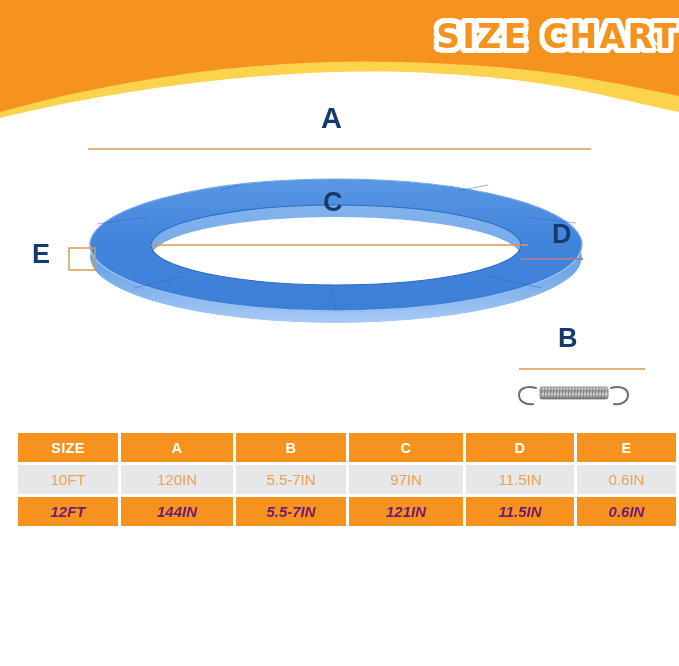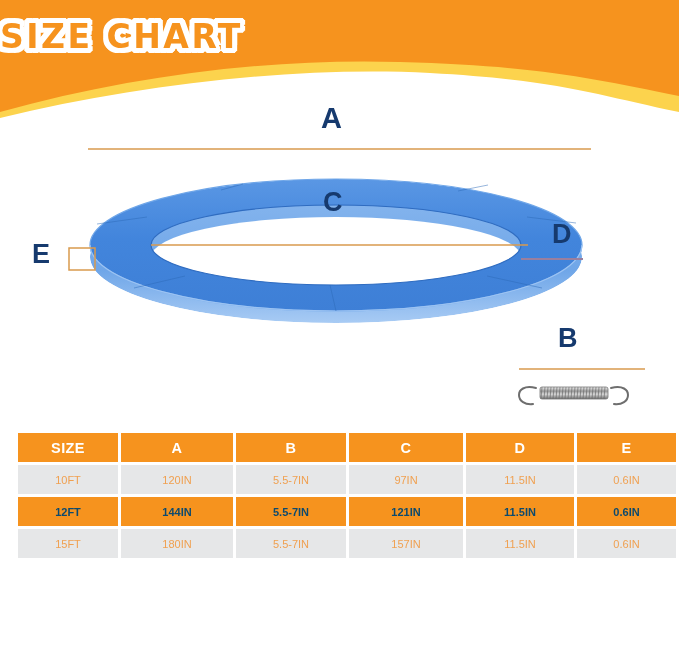--- a/index.html
+++ b/index.html
@@ -27,21 +27,21 @@
     overflow: hidden;
   }
   #header-svg {
     position: absolute;
     left: 0; top: 0;
   }
   #title-wrap {
     position: absolute;
     left: 0; top: 17px;
     width: 679px;
-    text-align: left;
+    text-align: right;
     z-index: 4;
     pointer-events: none;
   }
   #chart-title {
     display: inline-block;
     font-family: "DejaVu Sans", sans-serif;
     font-size: 33px;
     font-weight: bold;
     letter-spacing: 2.5px;
     color: #F6931E;
@@ -88,39 +88,40 @@
     width: 649px;
     border-collapse: separate;
     border-spacing: 3px 3px;
     table-layout: fixed;
   }
   #size-table td, #size-table th {
     height: 29px;
     text-align: center;
     vertical-align: middle;
     font-family: "Liberation Sans", sans-serif;
-    font-size: 11px;
+    font-size: 15px;
     padding: 0;
   }
   #size-table th {
     background: #F6931E;
     color: #ffffff;
     font-weight: bold;
     font-size: 14.5px;
     letter-spacing: 0.4px;
   }
   tr.row-odd td {
     background: #E6E7E8;
     color: #F0A050;
     font-weight: normal;
   }
   tr.row-even td {
     background: #F6931E;
-    color: #0c4a6e;
-    font-weight: bold;
+    color: #701a75;
+    font-weight: bold;
+    font-style: italic;
   }
   col.c-size { width: 100px; }
   col.c-a    { width: 112px; }
   col.c-b    { width: 110px; }
   col.c-c    { width: 114px; }
   col.c-d    { width: 108px; }
   col.c-e    { width: 99px; }
 </style>
 </head>
 <body>
@@ -272,24 +273,16 @@
         <td>0.6IN</td>
       </tr>
       <tr class="row-even">
         <td>12FT</td>
         <td>144IN</td>
         <td>5.5-7IN</td>
         <td>121IN</td>
         <td>11.5IN</td>
         <td>0.6IN</td>
       </tr>
-      <tr class="row-odd">
-        <td>15FT</td>
-        <td>180IN</td>
-        <td>5.5-7IN</td>
-        <td>157IN</td>
-        <td>11.5IN</td>
-        <td>0.6IN</td>
-      </tr>
     </tbody>
   </table>
 
 </div>
 
 </body></html>

